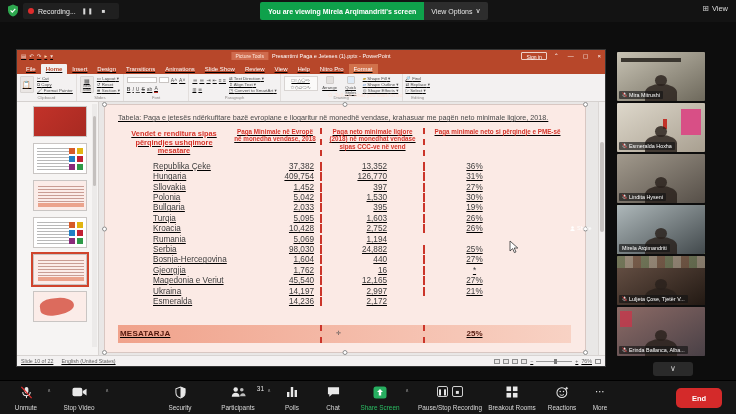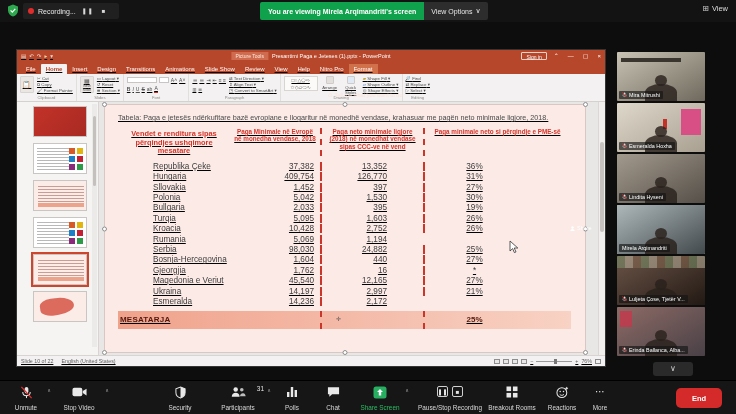--- a/index.html
+++ b/index.html
@@ -83,21 +83,21 @@
   .thead .hc { font-size:6.3px; font-weight:bold; color:#d6352b; text-align:center; line-height:1.18; padding:0 4px; }
   .thead .hc1 { font-size:7.4px; padding-top:2px; }
   .dashL { border-left:2px dashed #cb352a; }
   .tbody { margin-top:5px; }
   .trow { display:grid; grid-template-columns:112px 90px 103px 147px; height:10.4px; align-items:center; position:relative; font-size:8.2px; color:#3d3d3d; }
   .trow .c1 { text-align:left; white-space:nowrap;margin-left:35px; }
   .trow .c2 { text-align:right; padding-right:6px; }
   .trow .c3 { text-align:right; padding-right:36px; }
   .trow .c4 { text-align:center; padding-right:46px; }
   .trow.hl::after { content:""; position:absolute; left:-5px; top:-1px; bottom:-1px; right:42px; border:1.4px solid #dd4629; border-radius:2px; pointer-events:none; }
-  .tfoot { margin-top:4px; height:18px; background:linear-gradient(90deg,#f0a28b,#f8d2c4); display:grid; grid-template-columns:112px 90px 103px 147px; align-items:center; font-weight:bold; color:#53180d; position:relative; }
+  .tfoot { margin-top:18px; height:18px; background:linear-gradient(90deg,#f0a28b,#f8d2c4); display:grid; grid-template-columns:112px 90px 103px 147px; align-items:center; font-weight:bold; color:#53180d; position:relative; }
   .tfoot .f1 { font-size:8px; padding-left:2px; letter-spacing:.2px; }
   .tfoot .f3, .tfoot .f4 { height:100%; display:flex; align-items:center; }
   .tfoot .f4 { justify-content:center; padding-right:46px; font-size:8px; }
   .mini-cursor { position:absolute; left:218px; top:4px; font-size:6px; color:#555; }
   .cursor-arrow { position:absolute; left:404px; top:135px; z-index:9; }
 
   .ppt-status { height:11px; background:#f3f1f1; border-top:1px solid #d8d4d2; display:flex; align-items:center; font-size:5.3px; color:#5e5e5e; padding:0 4px; gap:8px; }
   .st-right { margin-left:auto; display:flex; align-items:center; gap:3px; }
   .vbtn { width:6px; height:5px; border:1px solid #8d8d8d; background:#e9e7e6; }
   .zslider { width:36px; height:1px; background:#9a9a9a; position:relative; }

